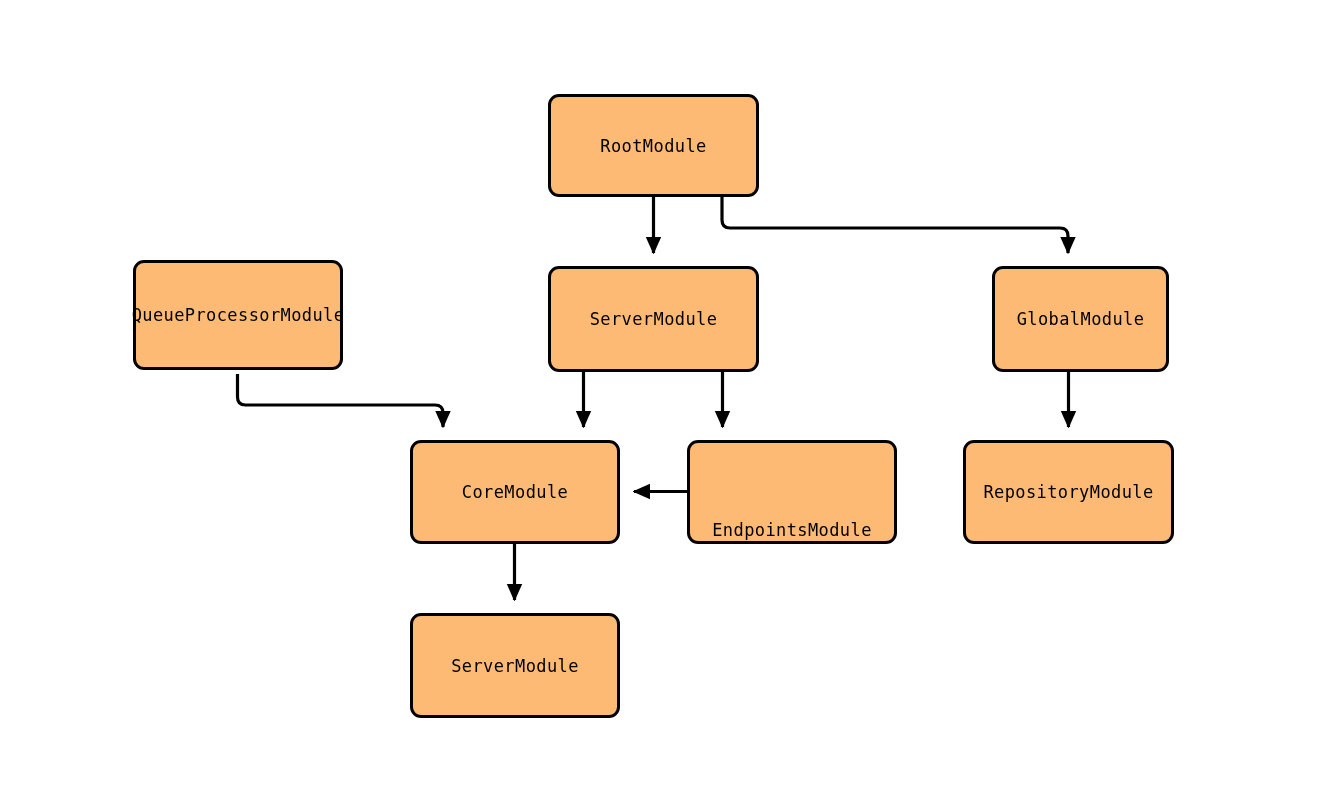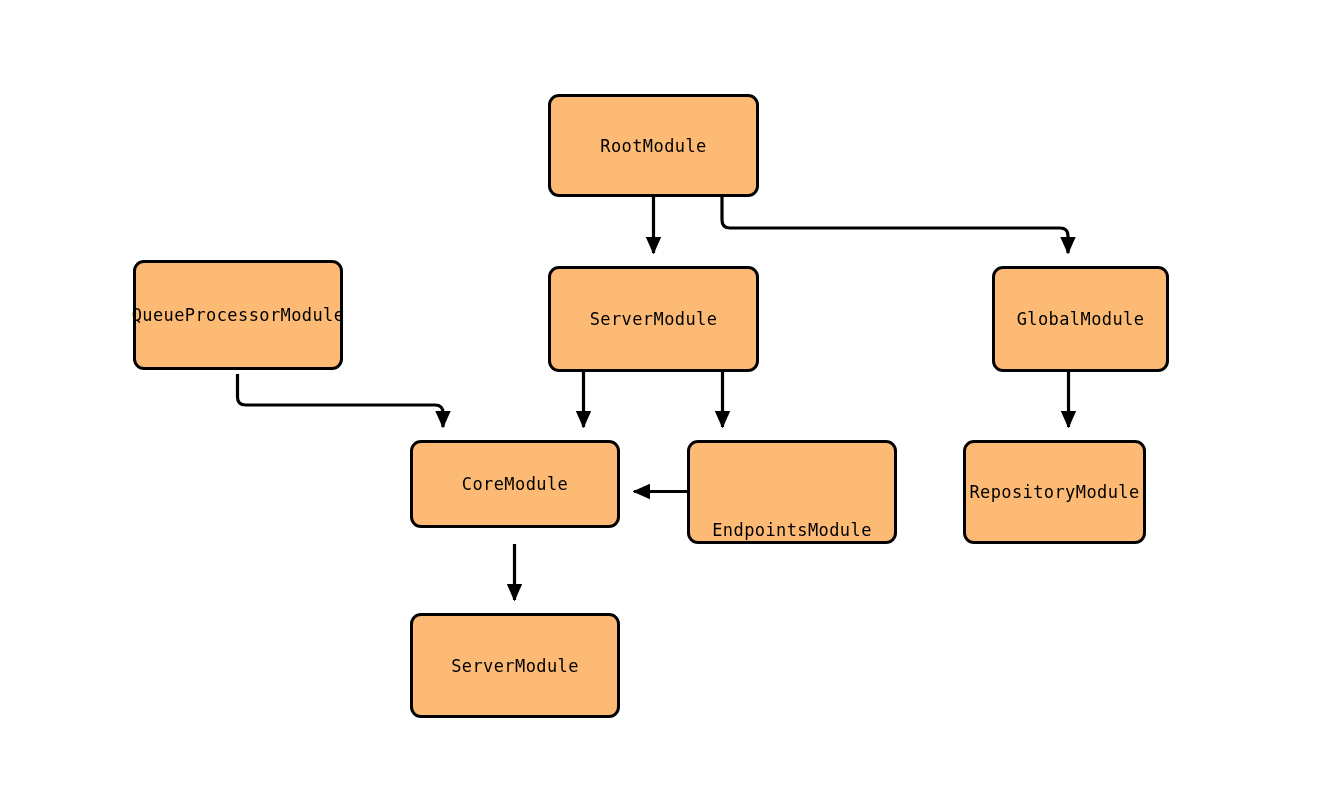--- a/index.html
+++ b/index.html
@@ -88,31 +88,31 @@
   <div class="node" style="left:548px; top:266px; width:211px; height:106px;">
     <span class="node-line">Server</span>
     <span class="node-line">Module</span>
   </div>
 
   <div class="node" style="left:963px; top:266px; width:177px; height:106px;margin-left:29px;">
     <span class="node-line">Global</span>
     <span class="node-line">Module</span>
   </div>
 
-  <div class="node" style="left:410px; top:440px; width:210px; height:88px;">
+  <div class="node" style="left:410px; top:440px; width:210px; height:104px;">
     <span class="node-line">Core</span>
     <span class="node-line">Module</span>
   </div>
 
   <div class="node" style="left:687px; top:440px; width:210px; height:104px;align-items:flex-end;">
     <span class="node-line">Endpoints</span>
     <span class="node-line">Module</span>
   </div>
 
-  <div class="node" style="left:963px; top:440px; width:183px; height:104px;">
+  <div class="node" style="left:963px; top:440px; width:211px; height:104px;">
     <span class="node-line">Repository</span>
     <span class="node-line">Module</span>
   </div>
 
   <div class="node" style="left:410px; top:613px; width:210px; height:105px;">
     <span class="node-line">Server</span>
     <span class="node-line">Module</span>
   </div>
 
 </div>

